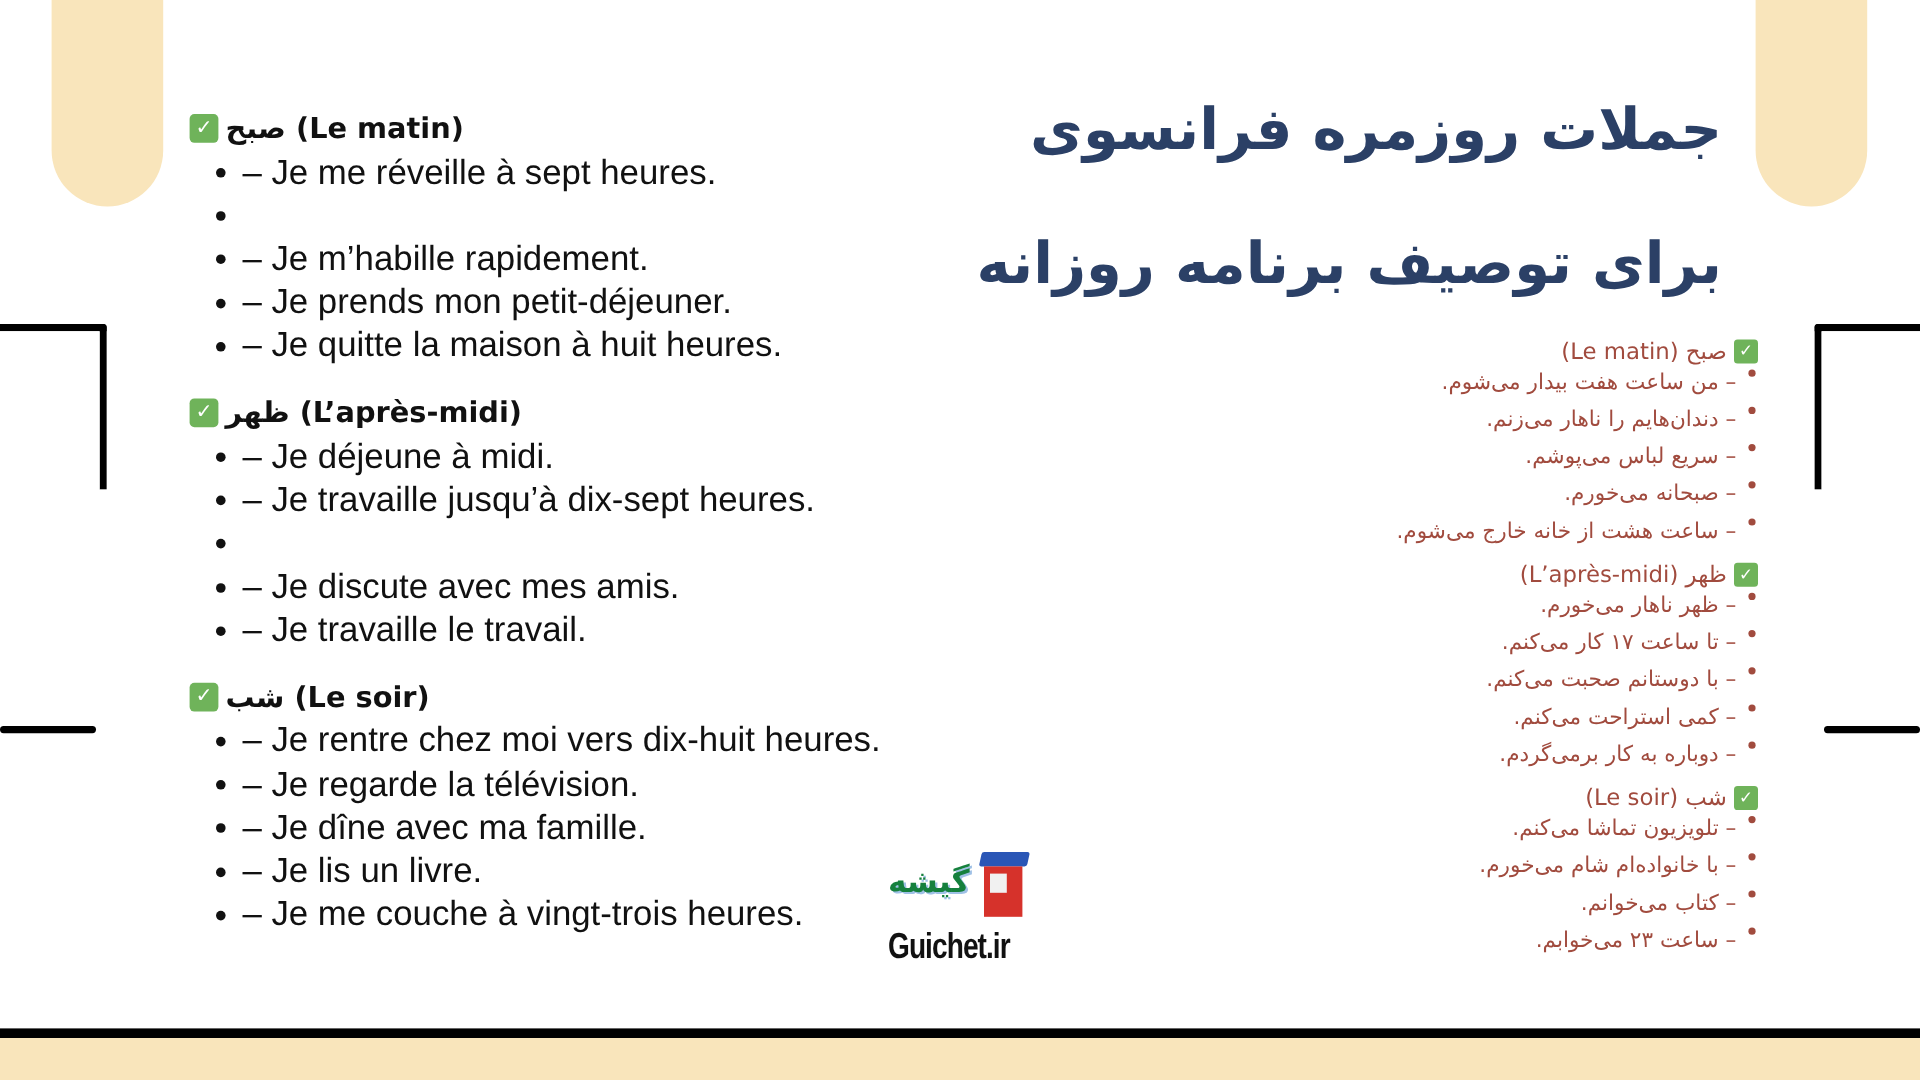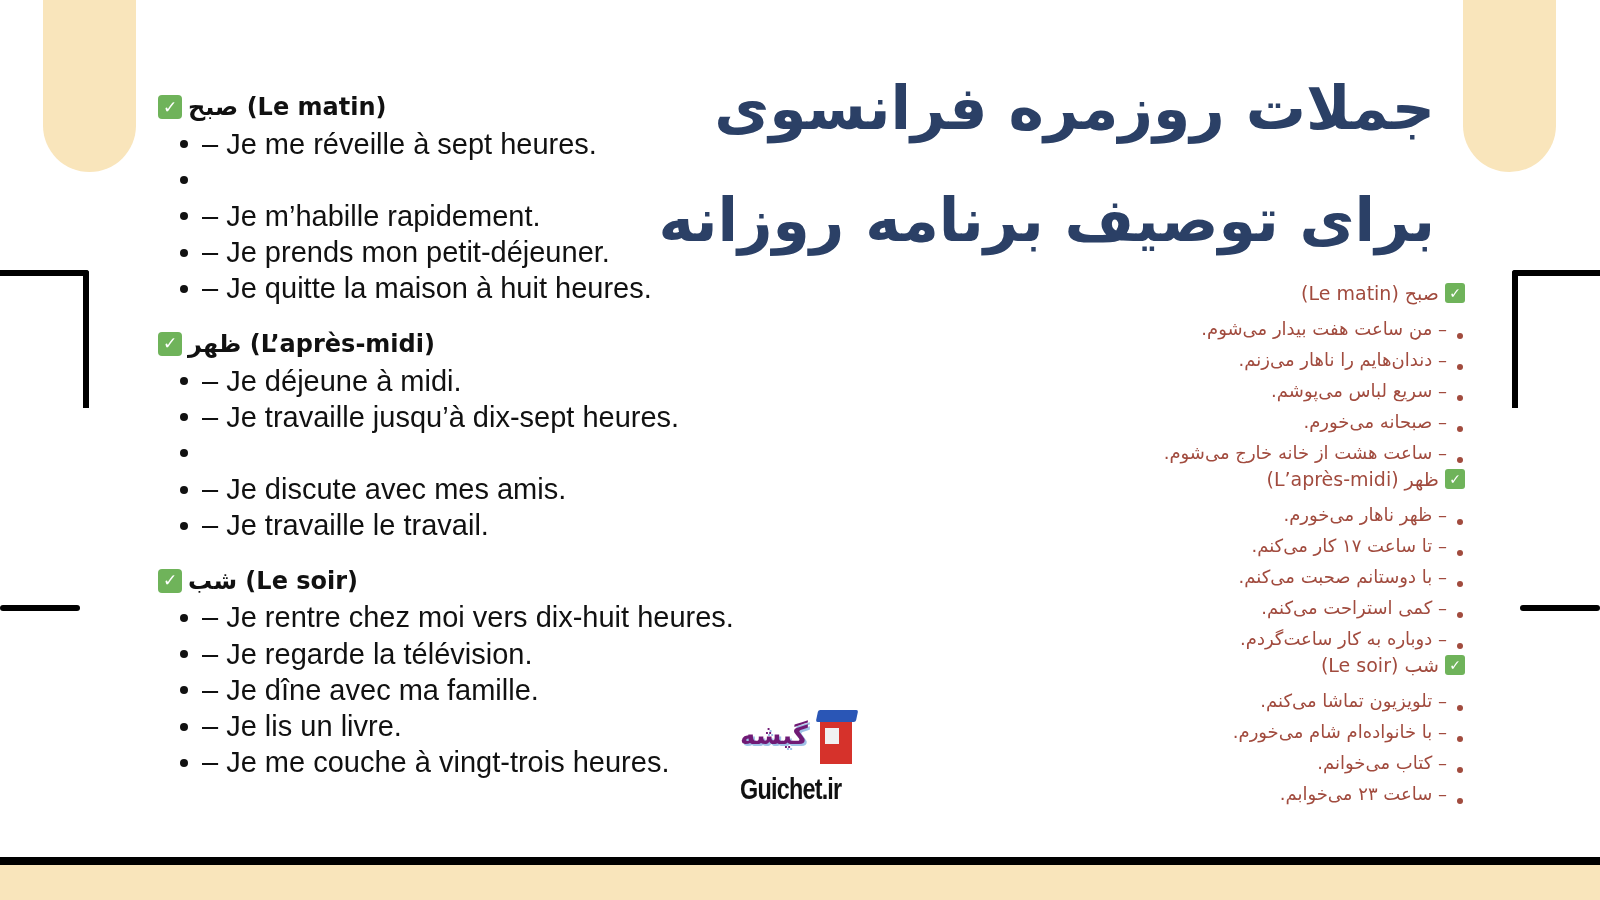--- a/index.html
+++ b/index.html
@@ -14,41 +14,41 @@
     .bracket.l1 { left: 0; top: 270px; width: 89px; height: 138px; border-top-width: 6px; border-right-width: 6px; border-top-right-radius: 3px; }
     .bracket.r1 { left: 1512px; top: 270px; width: 88px; height: 138px; border-top-width: 6px; border-left-width: 6px; border-top-left-radius: 3px; }
     .hline { position: absolute; height: 6px; background: #000; border-radius: 3px; }
     .hline.l2 { left: 0; top: 605px; width: 80px; }
     .hline.r2 { left: 1520px; top: 605px; width: 80px; }
 
     .bottom-bar { position: absolute; left: 0; top: 857px; width: 1600px; height: 8px; background: #000; }
     .bottom-band { position: absolute; left: 0; top: 865px; width: 1600px; height: 35px; background: #f9e5bb; }
 
     .title { position: absolute; right: 165px; top: 52px; text-align: right; direction: rtl;
-      font-family: "DejaVu Sans", sans-serif; font-weight: bold; color: #2b4066; font-size: 60px; line-height: 112px; }
+      font-family: "DejaVu Sans", sans-serif; font-weight: bold; color: #2b4066; font-size: 48px; line-height: 112px; }
 
     .fr-col { position: absolute; left: 158px; top: 88px; width: 580px; color: #111; }
     .fr-section { margin-bottom: 18px; }
     .fr-heading { display: flex; align-items: center; height: 38px; font-weight: bold; font-size: 24px; }
     .fr-heading .txt { margin-left: 6px; }
     .fr-list { list-style: none; margin-left: 22px; }
     .fr-item { display: flex; align-items: center; height: 36.2px; font-size: 29px; font-family: Liberation Sans, sans-serif; }
     .fr-item .bullet { width: 8px; height: 8px; border-radius: 50%; background: #111; margin-right: 14px; flex: none; }
 
     .check { width: 24px; height: 24px; border-radius: 4px; background: #6fb35a; display: inline-flex; align-items: center; justify-content: center; color: #fff; font-size: 17px; font-weight: bold; flex: none; line-height: 1; }
     .check.sm { width: 20px; height: 20px; font-size: 14px; border-radius: 3px; }
 
     .fa-col { position: absolute; right: 135px; top: 277px; width: 420px; direction: rtl; color: #a14b3e; }
     .fa-heading { display: flex; align-items: center; height: 31px; font-size: 19px; }
     .fa-heading .txt { margin-right: 6px; }
-    .fa-item { display: flex; align-items: flex-end; height: 31px; font-size: 18px; }
+    .fa-item { display: flex; align-items: flex-start; height: 31px; font-size: 18px; }
     .fa-item .bullet { width: 6px; height: 6px; border-radius: 50%; background: #a14b3e; margin-left: 10px; margin-right: 2px; flex: none; }
 
     .logo { position: absolute; left: 740px; top: 708px; width: 122px; height: 104px; }
-    .logo .fa-word { position: absolute; left: 0; top: 12px; font-size: 26px; font-weight: bold; color: #701a75; text-shadow: 2px 2px 0 #9fc1e6; direction: rtl; }
+    .logo .fa-word { position: absolute; left: 0; top: 12px; font-size: 26px; font-weight: bold; color: #15803d; text-shadow: 2px 2px 0 #9fc1e6; direction: rtl; }
     .logo .kiosk { position: absolute; left: 77px; top: 2px; width: 40px; height: 54px; }
     .logo .kiosk .roof { position: absolute; left: 0; top: 0; width: 40px; height: 12px; background: #2a56b6; transform: skewX(-12deg); border-radius: 2px; }
     .logo .kiosk .body { position: absolute; left: 3px; top: 12px; width: 32px; height: 42px; background: #d6322b; }
     .logo .kiosk .win { position: absolute; left: 8px; top: 18px; width: 14px; height: 16px; background: #f1f1f1; }
     .logo .brand { position: absolute; left: 0; top: 64px; font-family: "Liberation Sans", sans-serif; font-weight: bold; font-size: 30px; color: #111; letter-spacing: -1px; transform: scaleX(0.78); transform-origin: left; }
   </style>
 </head>
 <body>
 
 <div class="deco-pill left"></div>
@@ -191,21 +191,21 @@
   <div class="fa-item">
       <span class="bullet"></span>
       <span>– با دوستانم صحبت می‌کنم.</span>
     </div>
   <div class="fa-item">
       <span class="bullet"></span>
       <span>– کمی استراحت می‌کنم.</span>
     </div>
   <div class="fa-item">
       <span class="bullet"></span>
-      <span>– دوباره به کار ساعت‌گردم.</span>
+      <span>– دوباره به کار برمی‌گردم.</span>
     </div>
 
   <div class="fa-heading">
     <span class="check sm">✓</span>
     <span class="txt">شب (Le soir)</span>
   </div>
   <div class="fa-item">
       <span class="bullet"></span>
       <span>– تلویزیون تماشا می‌کنم.</span>
     </div>

